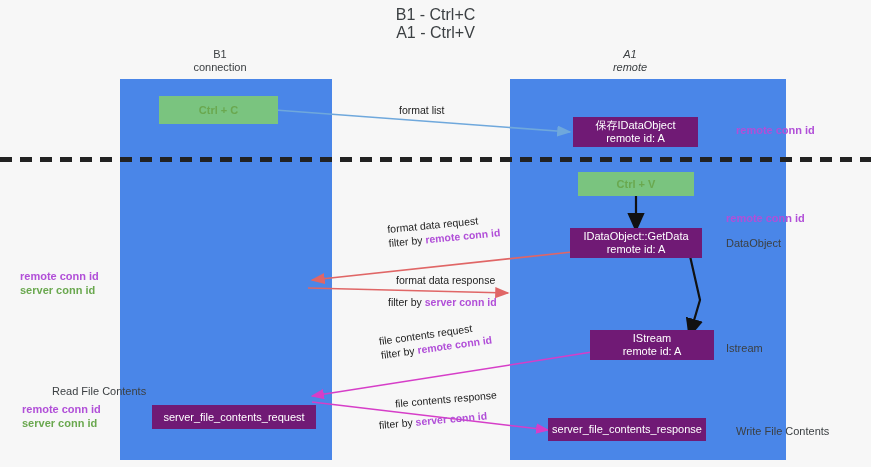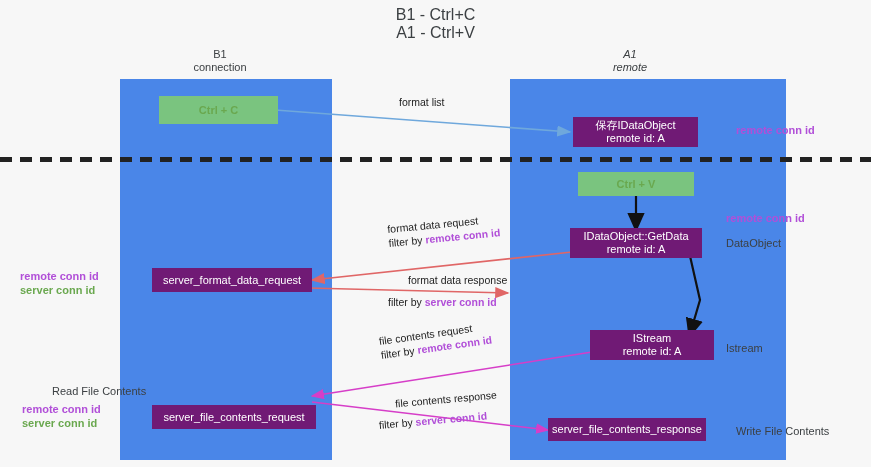--- a/index.html
+++ b/index.html
@@ -161,51 +161,48 @@
 
   <div class="abs node green" style="top:172px; left:578px; width:116px; height:24px;">
     <span>Ctrl + V</span>
   </div>
 
   <div class="abs node orange" style="top:228px; left:570px; width:132px; height:30px;">
     <span>IDataObject::GetData</span>
     <span>remote id: A</span>
   </div>
 
-  <div class="abs node orange" style="top:268px; left:152px; width:160px; height:24px;">
-    <span>server_format_data_request</span>
-  </div>
 
 
   <div class="abs node orange" style="top:330px; left:590px; width:124px; height:30px;">
     <span>IStream</span>
     <span>remote id: A</span>
   </div>
 
   <div class="abs node orange" style="top:385px; left:152px; width:164px; height:24px;margin-top:20px;">
     <span>server_file_contents_request</span>
   </div>
 
   <div class="abs node orange" style="top:418px; left:548px; width:158px; height:23px;">
     <span>server_file_contents_response</span>
   </div>
 
-  <div class="abs elabel" style="top:95px; left:399px;text-align:center;">
+  <div class="abs elabel" style="top:103px; left:399px;text-align:center;">
     <span>format list</span>
   </div>
 
   <div class="abs rot-neg" style="top:222px; left:388px; transform: rotate(-5.5deg);">
     <div class="elabel">format data request</div>
     <div class="elabel">
       <span class="hl-plain">filter by </span><span class="hl-purple">remote conn id</span>
     </div>
   </div>
 
   <div class="abs" style="top:273px; left:388px;">
-    <div class="elabel" style="margin-left:20px;">format data response</div>
+    <div class="elabel" style="margin-left:8px;">format data response</div>
     <div class="elabel" style="margin-top:8px;">
       <span class="hl-plain">filter by </span><span class="hl-purple">server conn id</span>
     </div>
   </div>
 
   <div class="abs rot-neg" style="top:334px; left:380px; transform: rotate(-8deg);">
     <div class="elabel">file contents request</div>
     <div class="elabel">
       <span class="hl-plain">filter by </span><span class="hl-purple">remote conn id</span>
     </div>

